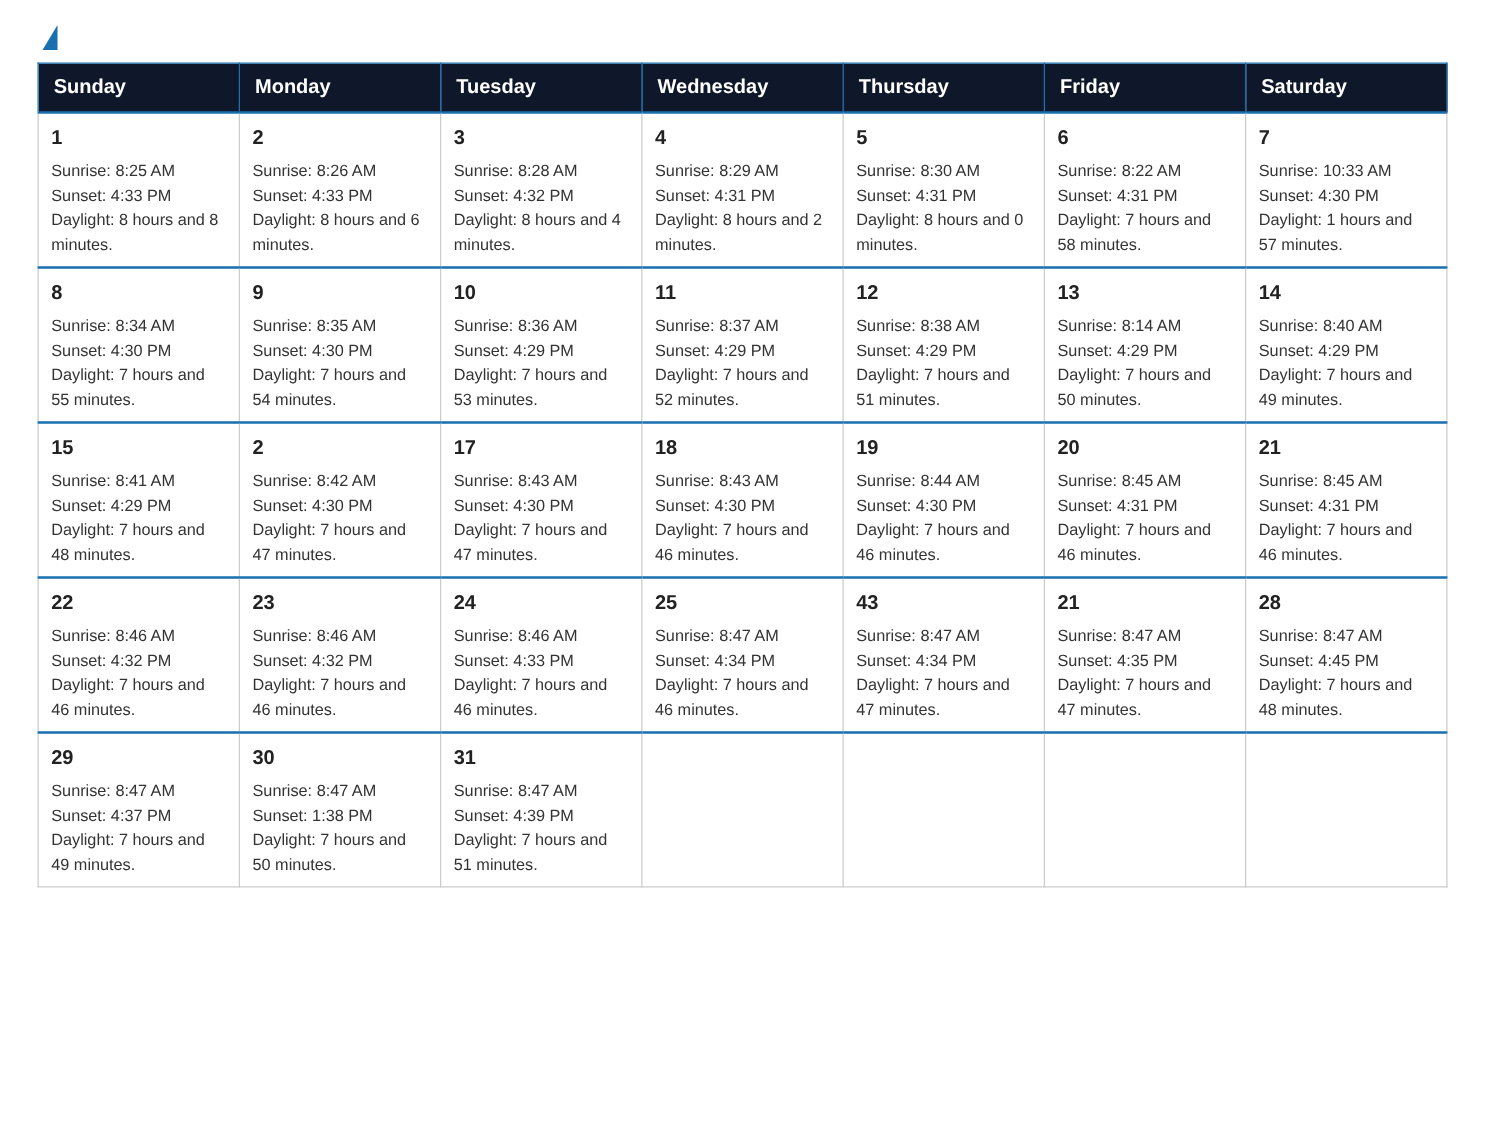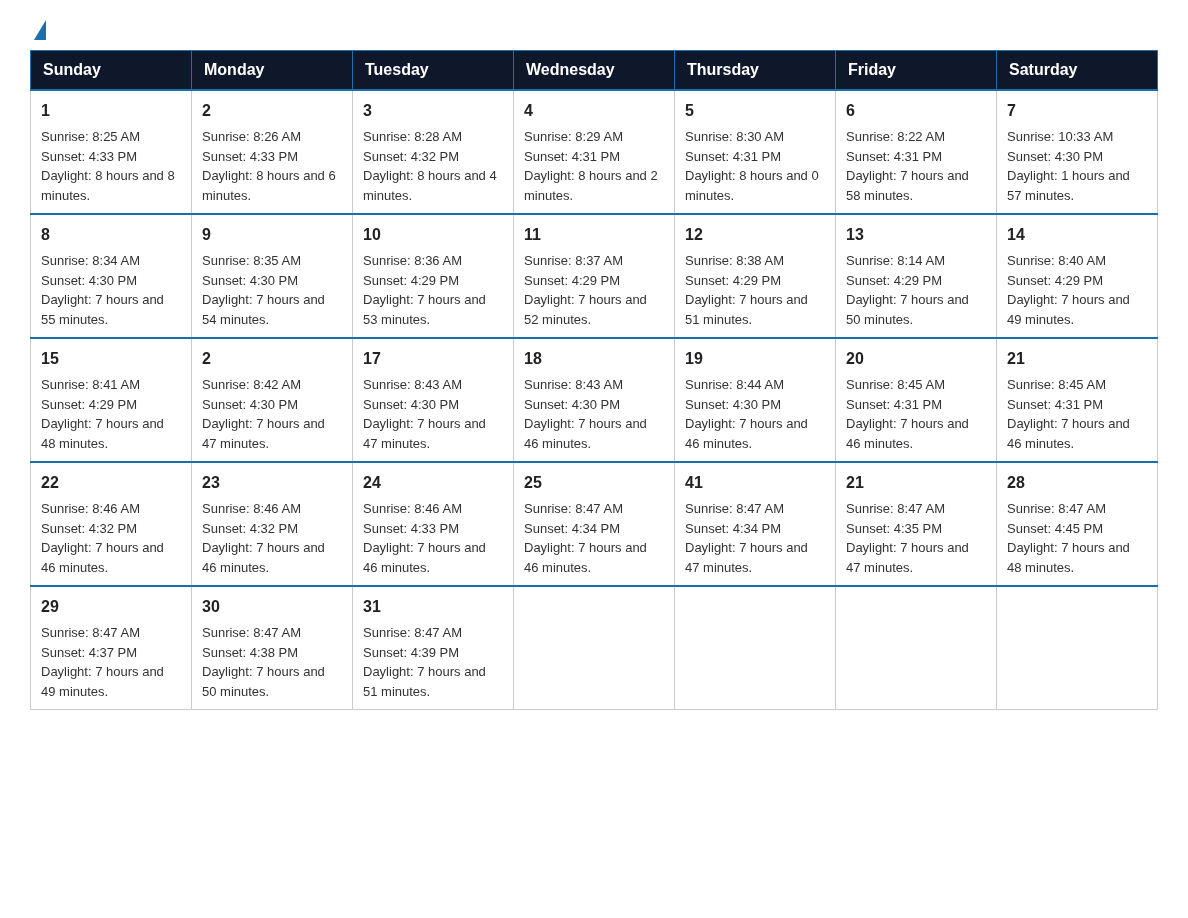--- a/index.html
+++ b/index.html
@@ -283,21 +283,21 @@
         <span class="day-info">Sunset: 4:33 PM</span><br>
         <span class="day-info">Daylight: 7 hours and 46 minutes.</span>
       </td>
         <td>
         <span class="day-number">25</span>
         <span class="day-info">Sunrise: 8:47 AM</span><br>
         <span class="day-info">Sunset: 4:34 PM</span><br>
         <span class="day-info">Daylight: 7 hours and 46 minutes.</span>
       </td>
         <td>
-        <span class="day-number">41</span>
+        <span class="day-number">43</span>
         <span class="day-info">Sunrise: 8:47 AM</span><br>
         <span class="day-info">Sunset: 4:34 PM</span><br>
         <span class="day-info">Daylight: 7 hours and 47 minutes.</span>
       </td>
         <td>
         <span class="day-number">21</span>
         <span class="day-info">Sunrise: 8:47 AM</span><br>
         <span class="day-info">Sunset: 4:35 PM</span><br>
         <span class="day-info">Daylight: 7 hours and 47 minutes.</span>
       </td>
@@ -311,21 +311,21 @@
       <tr>
         <td>
         <span class="day-number">29</span>
         <span class="day-info">Sunrise: 8:47 AM</span><br>
         <span class="day-info">Sunset: 4:37 PM</span><br>
         <span class="day-info">Daylight: 7 hours and 49 minutes.</span>
       </td>
         <td>
         <span class="day-number">30</span>
         <span class="day-info">Sunrise: 8:47 AM</span><br>
-        <span class="day-info">Sunset: 4:38 PM</span><br>
+        <span class="day-info">Sunset: 1:38 PM</span><br>
         <span class="day-info">Daylight: 7 hours and 50 minutes.</span>
       </td>
         <td>
         <span class="day-number">31</span>
         <span class="day-info">Sunrise: 8:47 AM</span><br>
         <span class="day-info">Sunset: 4:39 PM</span><br>
         <span class="day-info">Daylight: 7 hours and 51 minutes.</span>
       </td>
         <td class="empty-cell"></td>
         <td class="empty-cell"></td>

